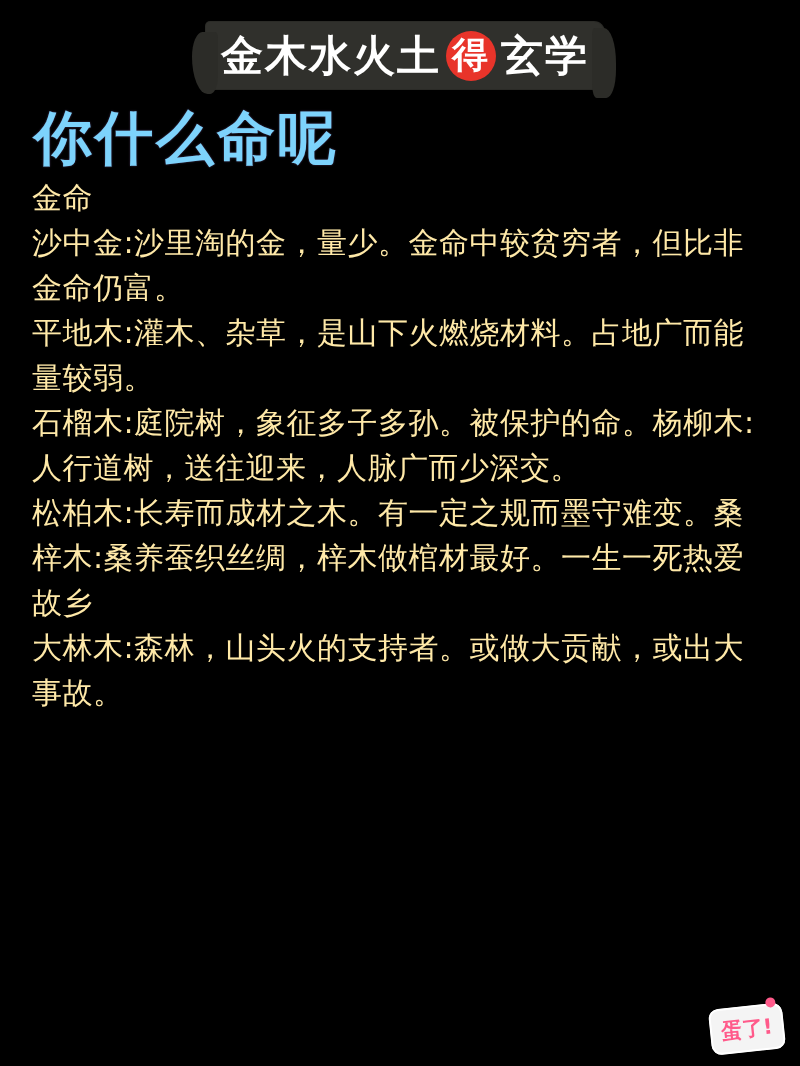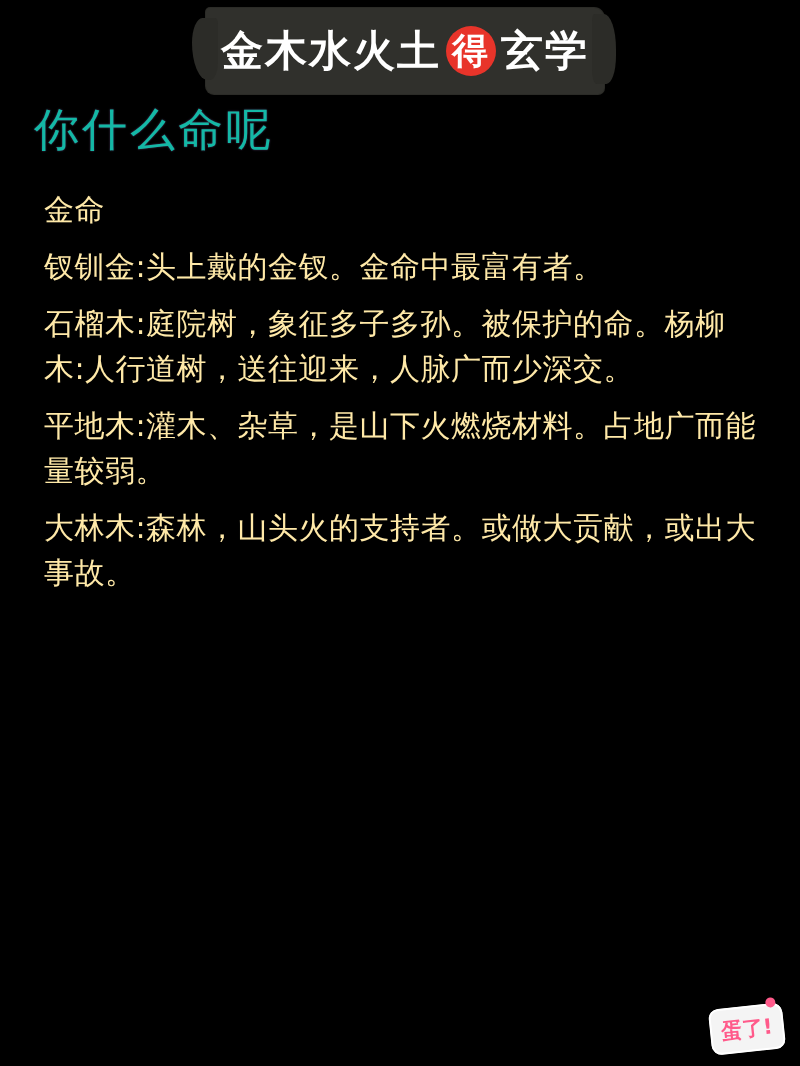--- a/index.html
+++ b/index.html
@@ -12,24 +12,24 @@
     height: 1066px;
     position: relative;
     overflow: hidden;
     font-family: "DejaVu Sans", sans-serif;
     color: #ffffff;
   }
 
   
   .banner {
     position: absolute;
-    top: 8px;
+    top: 22px;
     left: 206px;
     width: 398px;
-    height: 86px;
+    height: 67px;
   }
   .banner .stroke {
     position: absolute;
     inset: 0;
     background: #30302c;
     border-radius: 4px 10px 6px 8px;
     box-shadow: 0 0 0 1px #2b2b27;
   }
   .banner .stroke::before {
     content: "";
@@ -75,40 +75,40 @@
     color: #ffffff;
     font-size: 36px;
     margin: 0 3px;
   }
 
   
   .heading {
     position: absolute;
     top: 100px;
     left: 34px;
-    font-size: 45px;
-    font-weight: normal;
-    color: #14b8a6;
+    font-size: 58px;
+    font-weight: bold;
+    color: #7dd3fc;
     letter-spacing: 3px;
     text-shadow: 0 0 2px rgba(200,150,255,0.4);
   }
 
   
   .content {
     position: absolute;
     top: 175px;
     left: 32px;
     width: 740px;
     font-size: 30px;
     line-height: 45px;
     letter-spacing: 0.5px;
     color: #ffe9a8;
   }
   .content p {
-    margin: 12px;
+    margin: 0;
   }
 
   
   .watermark {
     position: absolute;
     right: 16px;
     bottom: 14px;
     width: 74px;
     height: 46px;
     border-radius: 10px;
@@ -144,22 +144,23 @@
     <span>金木水火土</span>
     <span class="hl">得</span>
     <span>玄学</span>
   </div>
 </div>
 
 <div class="heading">你什么命呢</div>
 
 <div class="content">
   <p>金命</p>
-  <p>钗钏金:头上戴的金钗。金命中最富有者。</p>
+  <p>沙中金:沙里淘的金，量少。金命中较贫穷者，但比非金命仍富。</p>
+  <p>平地木:灌木、杂草，是山下火燃烧材料。占地广而能量较弱。</p>
   <p>石榴木:庭院树，象征多子多孙。被保护的命。杨柳木:人行道树，送往迎来，人脉广而少深交。</p>
-  <p>平地木:灌木、杂草，是山下火燃烧材料。占地广而能量较弱。</p>
+  <p>松柏木:长寿而成材之木。有一定之规而墨守难变。桑梓木:桑养蚕织丝绸，梓木做棺材最好。一生一死热爱故乡</p>
   <p>大林木:森林，山头火的支持者。或做大贡献，或出大事故。</p>
 </div>
 
 <div class="watermark">
   <span class="wm-dot"></span>
   <span class="wm-text">蛋了!</span>
 </div>
 
 </body></html>

